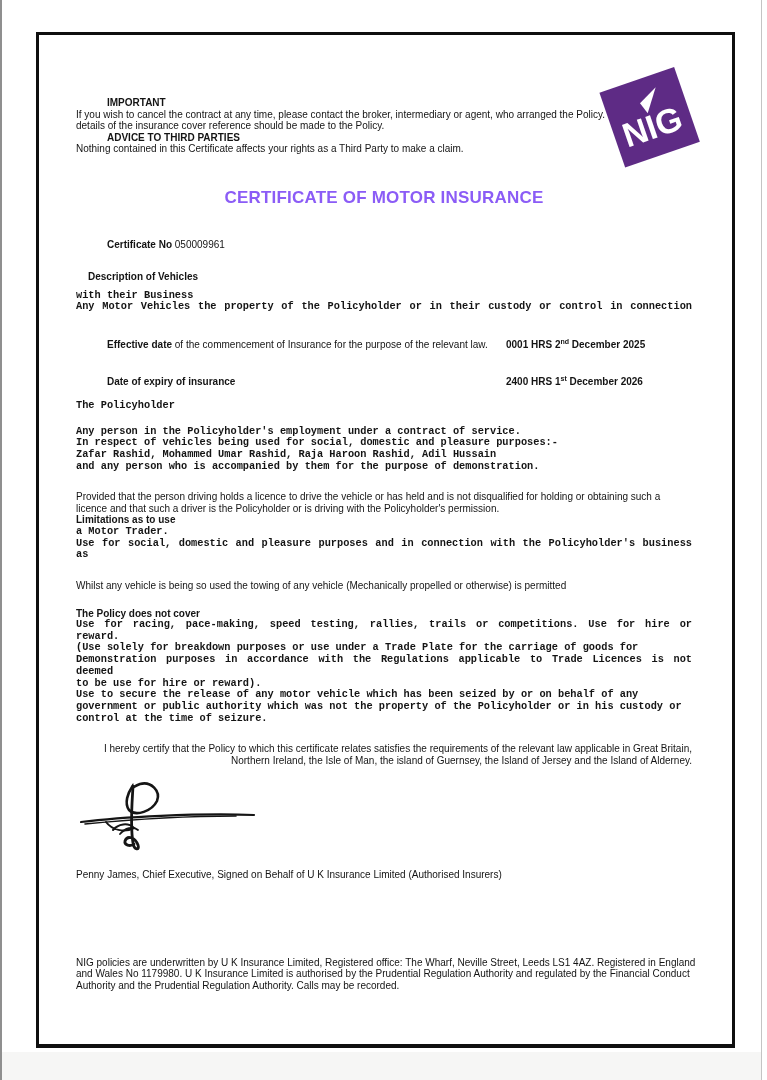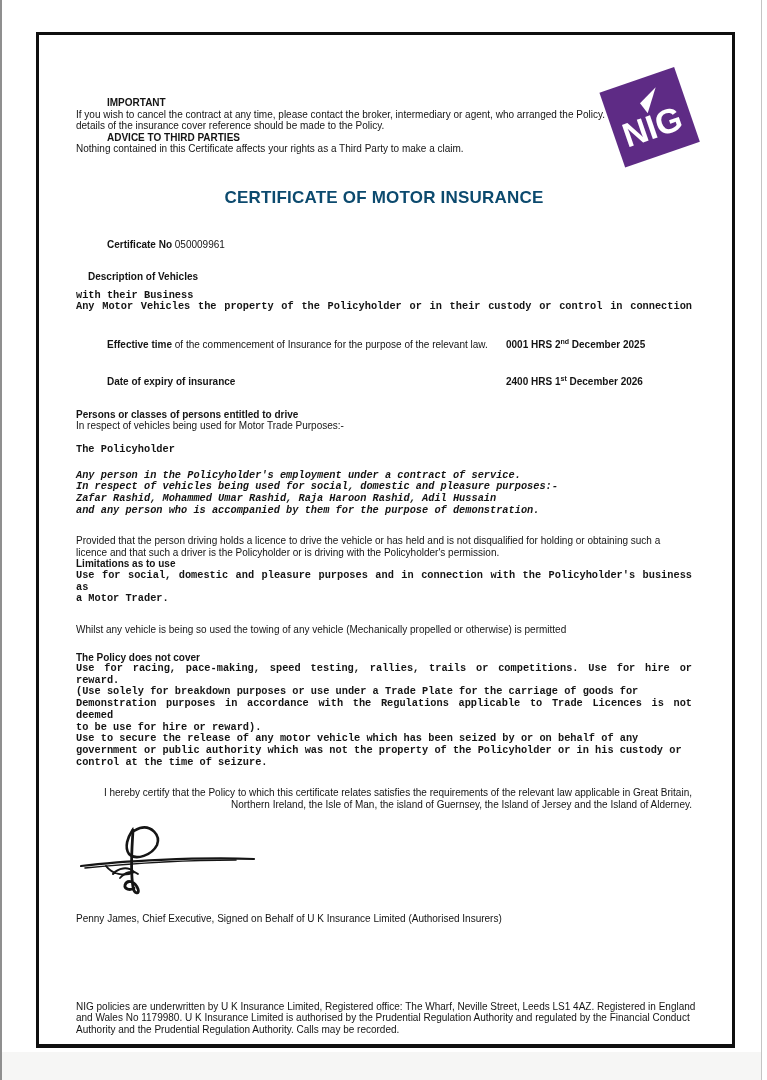--- a/index.html
+++ b/index.html
@@ -27,21 +27,21 @@
   .cert-row { margin-top:31px; }
   .name-row { margin-top:17px; }
   .sec-head { font-weight:bold; }
   .veh-head { margin-top:21px;padding-left:12px; }
   .veh-text { margin-top:7px; }
   .date-row { margin-top:26px; padding-right:0; }
   .date-val { position:absolute; left:430px; top:0; font-weight:bold; white-space:nowrap; }
   .date-val sup { font-size:7px; vertical-align:super; line-height:0; }
   .persons-head { margin-top:21px; }
   .policyholder-line { margin-top:12px; }
-  .persons-mono { margin-top:14px;font-style:italic; }
+  .persons-mono { margin-top:14px; }
   .proviso { margin-top:19px; width:616px; }
   .limits-head { }
   .towing { margin-top:19px; }
   .excl-head { margin-top:16px; }
   .certify { margin-top:19px; width:616px;text-align:right; }
   .sig-wrap { margin-top:11px; height:74px; }
   .penny { margin-top:18px; }
   .footer { margin-top:76px; width:620px; }
 
   .logo { position:absolute; left:554px; top:26px; width:112px; height:112px; }
@@ -67,50 +67,46 @@
 
   <div class="content">
 
     <div class="notices sans">
       <div class="b">IMPORTANT</div>
       <div>If you wish to cancel the contract at any time, please contact the broker, intermediary or agent, who arranged the Policy. For full details of the insurance cover reference should be made to the Policy.</div>
       <div class="b">ADVICE TO THIRD PARTIES</div>
       <div>Nothing contained in this Certificate affects your rights as a Third Party to make a claim.</div>
     </div>
 
-    <div class="doc-title" style="color: #0c4a6e;">CERTIFICATE OF MOTOR INSURANCE</div>
+    <div class="doc-title" style="color: #8b5cf6;">CERTIFICATE OF MOTOR INSURANCE</div>
 
     <div class="row cert-row sans">
       <b>Certificate No</b><span> </span><span>050009961</span>
     </div>
 
 
     <div class="sec-head veh-head sans">Description of Vehicles</div>
     <div class="mono-block veh-text"><div class="mline">with their Business</div><div class="mline just">Any Motor Vehicles the property of the Policyholder or in their custody or control in connection</div></div>
 
     <div class="row date-row sans">
-      <span style="display:inline-block; width:420px;"><b>Effective time</b><span> of the commencement of Insurance for the purpose of the relevant law.</span></span>
+      <span style="display:inline-block; width:420px;"><b>Effective date</b><span> of the commencement of Insurance for the purpose of the relevant law.</span></span>
       <span class="date-val"><span>0001 HRS 2</span><sup>nd</sup><span> December 2025</span></span>
     </div>
 
     <div class="row date-row sans">
       <b>Date of expiry of insurance</b>
       <span class="date-val"><span>2400 HRS 1</span><sup>st</sup><span> December 2026</span></span>
     </div>
 
-    <div class="persons-head sans">
-      <div class="sec-head">Persons or classes of persons entitled to drive</div>
-      <div>In respect of vehicles being used for Motor Trade Purposes:-</div>
-    </div>
     <div class="mono-block policyholder-line">The Policyholder</div>
     <div class="mono-block persons-mono"><div class="mline">Any person in the Policyholder's employment under a contract of service.</div><div class="mline">In respect of vehicles being used for social, domestic and pleasure purposes:-</div><div class="mline">Zafar Rashid, Mohammed Umar Rashid, Raja Haroon Rashid, Adil Hussain</div><div class="mline">and any person who is accompanied by them for the purpose of demonstration.</div></div>
     <div class="proviso sans">Provided that the person driving holds a licence to drive the vehicle or has held and is not disqualified for holding or obtaining such a licence and that such a driver is the Policyholder or is driving with the Policyholder's permission.</div>
 
     <div class="sec-head limits-head sans">Limitations as to use</div>
-    <div class="mono-block"><div class="mline just">Use for social, domestic and pleasure purposes and in connection with the Policyholder's business as</div><div class="mline">a Motor Trader.</div></div>
+    <div class="mono-block"><div class="mline">a Motor Trader.</div><div class="mline just">Use for social, domestic and pleasure purposes and in connection with the Policyholder's business as</div></div>
     <div class="towing sans">Whilst any vehicle is being so used the towing of any vehicle (Mechanically propelled or otherwise) is permitted</div>
 
     <div class="sec-head excl-head sans">The Policy does not cover</div>
     <div class="mono-block"><div class="mline just">Use for racing, pace-making, speed testing, rallies, trails or competitions. Use for hire or reward.</div><div class="mline">(Use solely for breakdown purposes or use under a Trade Plate for the carriage of goods for</div><div class="mline just">Demonstration purposes in accordance with the Regulations applicable to Trade Licences is not deemed</div><div class="mline">to be use for hire or reward).</div><div class="mline">Use to secure the release of any motor vehicle which has been seized by or on behalf of any</div><div class="mline">government or public authority which was not the property of the Policyholder or in his custody or</div><div class="mline">control at the time of seizure.</div></div>
 
     <div class="certify sans">I hereby certify that the Policy to which this certificate relates satisfies the requirements of the relevant law applicable in Great Britain, Northern Ireland, the Isle of Man, the island of Guernsey, the Island of Jersey and the Island of Alderney.</div>
 
     <div class="sig-wrap">
       <svg viewBox="0 0 240 78" width="240" height="78" fill="none" stroke="#151515" stroke-linecap="round">
         <path d="M56,10 C52,16 48,26 53,33 C60,40 76,34 81,24 C85,14 75,4 64,7 C58,9 56,12 56,10 Z" stroke-width="2.6"></path>

